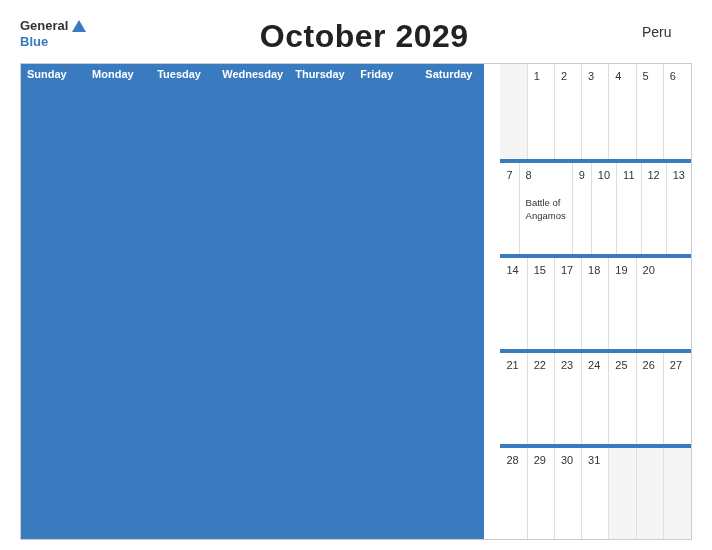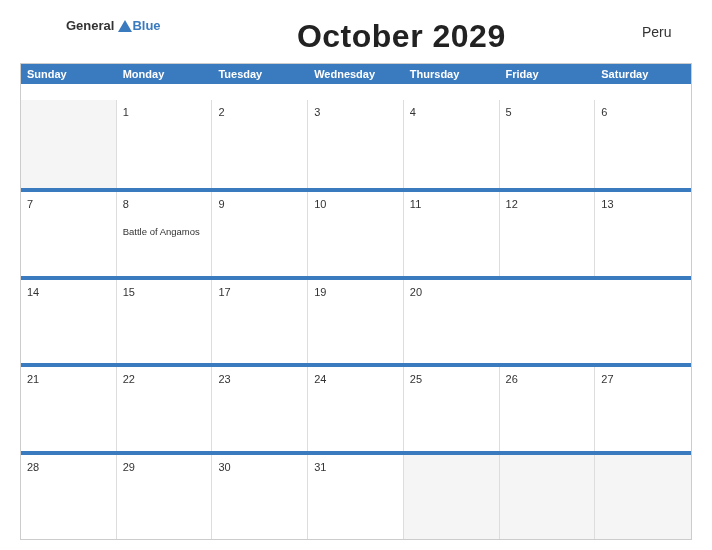--- a/index.html
+++ b/index.html
@@ -18,24 +18,23 @@
       flex-direction: column;
     }
     .header {
       display: flex;
       align-items: flex-start;
       justify-content: space-between;
       margin-bottom: 8px;
     }
     .logo {
       display: flex;
-      flex-direction: row;
+      flex-direction: column;
       font-size: 12px;
       line-height: 1.2;
-      margin-left: 46px;
     }
     .logo-general {
       font-size: 13px;
       font-weight: bold;
       color: #333;
       display: flex;
       align-items: center;
       gap: 2px;
     }
     .logo-triangle {
@@ -65,21 +64,21 @@
     .country-label {
       font-size: 14px;
       color: #333;
       text-align: left;
       min-width: 50px;
       padding-top: 6px;
     }
     .calendar {
       flex: 1;
       display: flex;
-      flex-direction: column;
+      flex-direction: row;
       border: 1px solid #ccc;
       gap: 16px;
     }
     .col-headers {
       display: grid;
       grid-template-columns: repeat(7, 1fr);
       background-color: #3a7abf;
     }
     .col-header {
       color: #fff;
@@ -232,20 +231,23 @@
             <div class="day-cell">
               <div class="day-number">14</div>
             </div>
             <div class="day-cell">
               <div class="day-number">15</div>
             </div>
             <div class="day-cell">
               <div class="day-number">17</div>
             </div>
             <div class="day-cell">
+              <div class="day-number">18</div>
+            </div>
+            <div class="day-cell">
               <div class="day-number">19</div>
             </div>
             <div class="day-cell">
               <div class="day-number">20</div>
             </div>
           </div>
         </div>
         <div class="week-wrapper">
           <div class="row-separator"></div>
           <div class="week-row">

